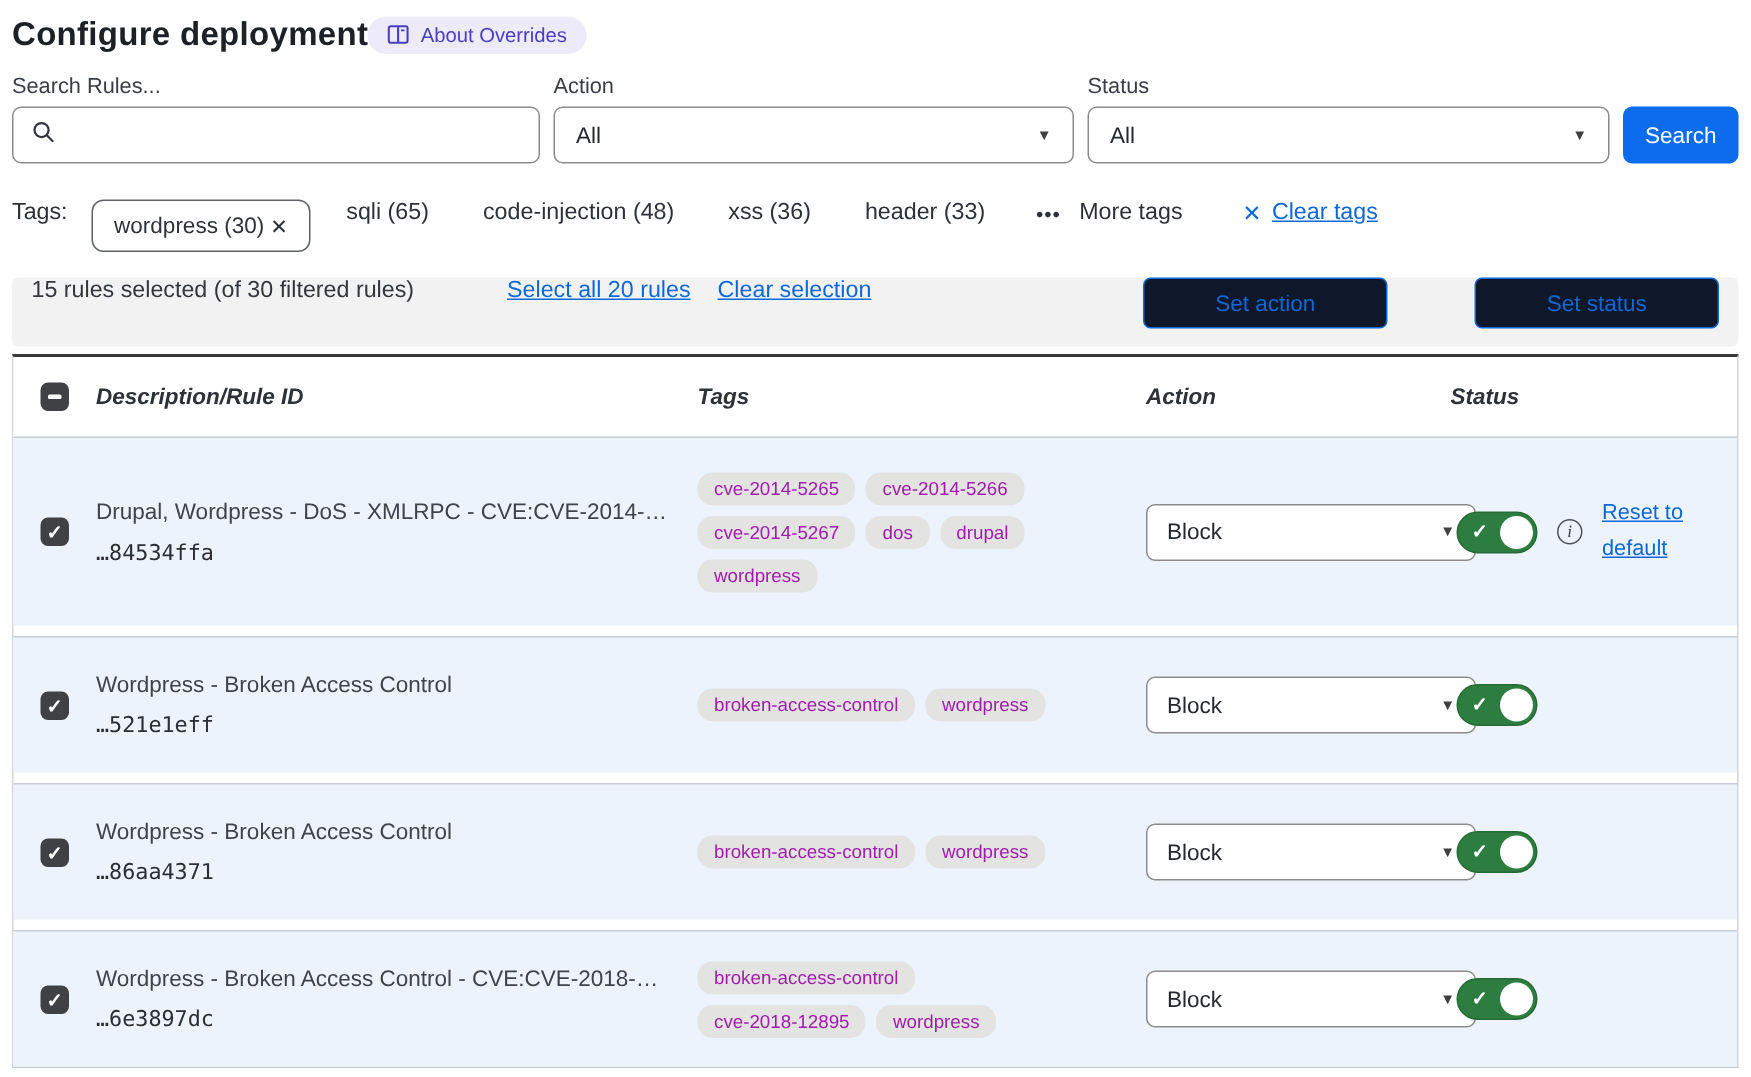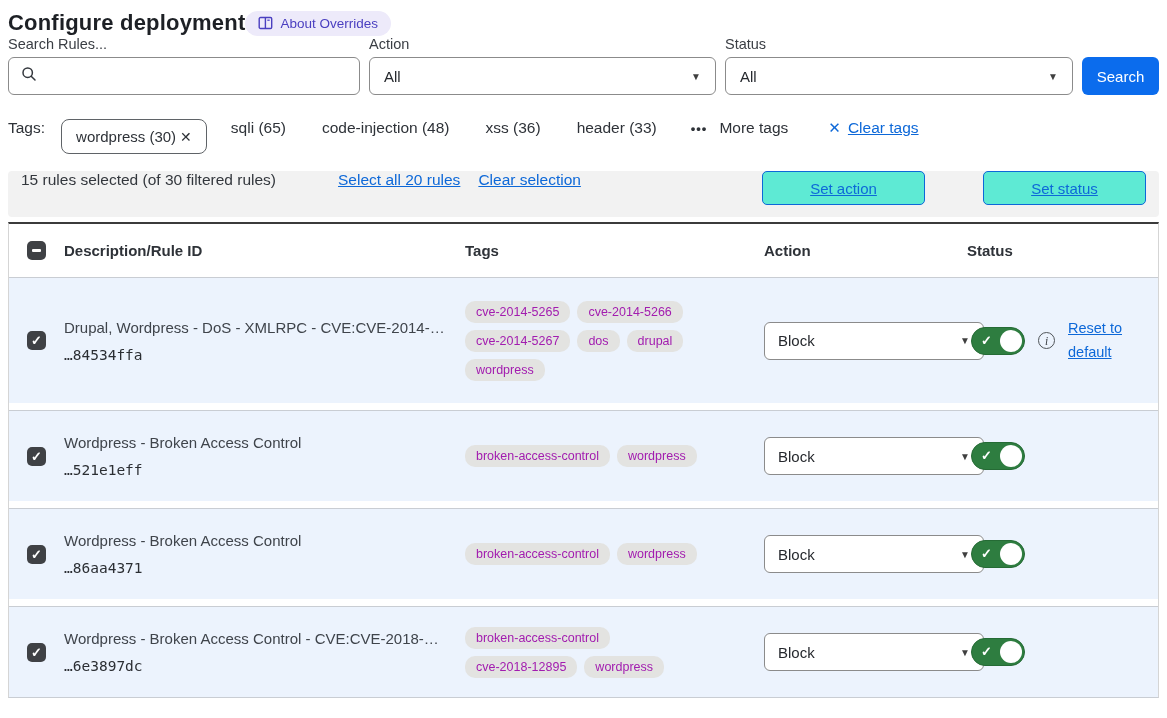--- a/index.html
+++ b/index.html
@@ -8,21 +8,21 @@
   .page { padding:10px 8px 0 8px; width:1167px; }
 
   
   .title-row { display:flex; align-items:center; }
   .page-title { font-size:22px; font-weight:700; color:#1d2025; letter-spacing:.2px; }
   .about-badge { display:inline-flex; align-items:center; gap:7px; background:#edeafa;
     color:#4a3fc0; font-size:13.5px; padding:5px 13px; border-radius:14px; cursor:pointer; }
   .about-badge svg { display:block; }
 
   
-  .filters { display:flex; gap:9px; align-items:flex-end; }
+  .filters { display:flex; gap:9px; margin-top:14px; align-items:flex-end; }
   .fgroup { display:flex; flex-direction:column; }
   .flabel { font-size:14.5px; color:#3a3e44; margin-bottom:5px; }
   .search-box { width:352px; height:38px; border:1px solid #8b8b8b; border-radius:6px;
     display:flex; align-items:center; padding:0 12px; gap:9px; background:#fff; }
   .search-box input { border:none; outline:none; flex:1; font-size:15px;
     font-family:"Liberation Sans", sans-serif; background:transparent; }
   .select-box { height:38px; border:1px solid #8b8b8b; border-radius:6px; background:#fff;
     display:flex; align-items:center; justify-content:space-between; padding:0 14px;
     font-size:15px; color:#25282d; cursor:pointer; }
   .sel-action { width:347px; } .sel-status { width:348px; }
@@ -44,29 +44,29 @@
     color:#0d68d8; cursor:pointer; }
   .clear-tags .x { font-size:15px; }
   .clear-tags .lbl { text-decoration:underline; }
 
   
   .selection-bar { margin-top:17px; height:46px; background:#f2f2f2; border-radius:4px;
     display:flex; align-items:flex-start; padding:0 13px; font-size:15.5px; color:#33373d;gap:44px; }
   .sel-links { display:flex; gap:18px; margin-left:18px; }
   .link { color:#0d68d8; text-decoration:underline; cursor:pointer; }
   .sel-spacer { flex:1; }
-  .btn-outline { width:163px; height:34px; background:#5eead4; border:1px solid #0d68d8;
+  .btn-outline { width:163px; height:34px; background:#0f172a; border:1px solid #0d68d8;
     color:#0d68d8; border-radius:5px; font-size:15px; font-family:"Liberation Sans", sans-serif;
-    cursor:pointer;text-decoration:underline; }
+    cursor:pointer; }
   .btn-outline + .btn-outline { margin-left:14px; }
 
   
   .rules-table { margin-top:5px; border-top:2px solid #3b3b3b; border-left:1px solid #d5d5d5;
     border-right:1px solid #d5d5d5; border-bottom:1px solid #c9cdd3; }
-  .t-header { display:flex; align-items:center; height:53px; background:#fff; }
+  .t-header { display:flex; align-items:center; height:53px; background:#fff;font-style:italic; }
   .col-check { width:55px; padding-left:18px; flex:none; }
   .col-desc { width:401px; flex:none; }
   .col-tags { width:299px; flex:none; }
   .col-action { width:203px; flex:none; }
   .col-status { flex:1; }
   .th { font-size:15px; font-weight:700; color:#2e3238; }
 
   .t-row { display:flex; align-items:center; background:#ecf3fd; border-top:1px solid #c9cdd3;
     padding:15px 0; }
   .t-row + .t-row { margin-top:7px; }

